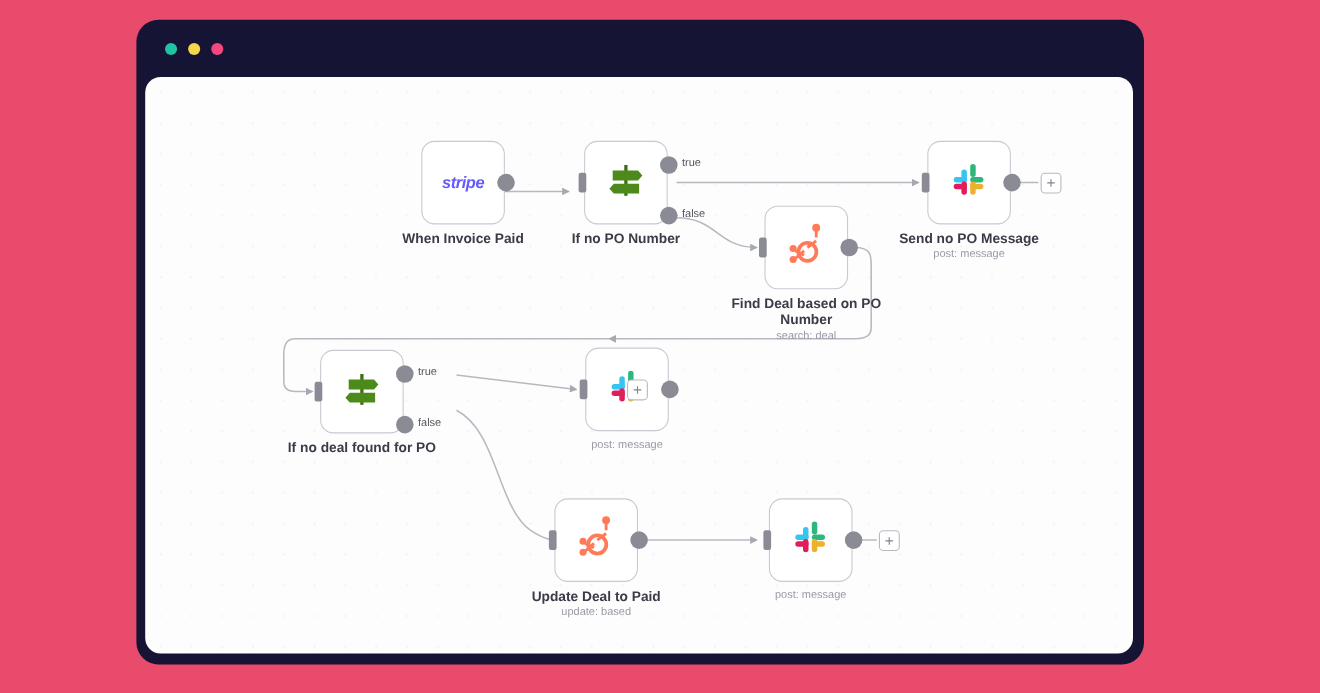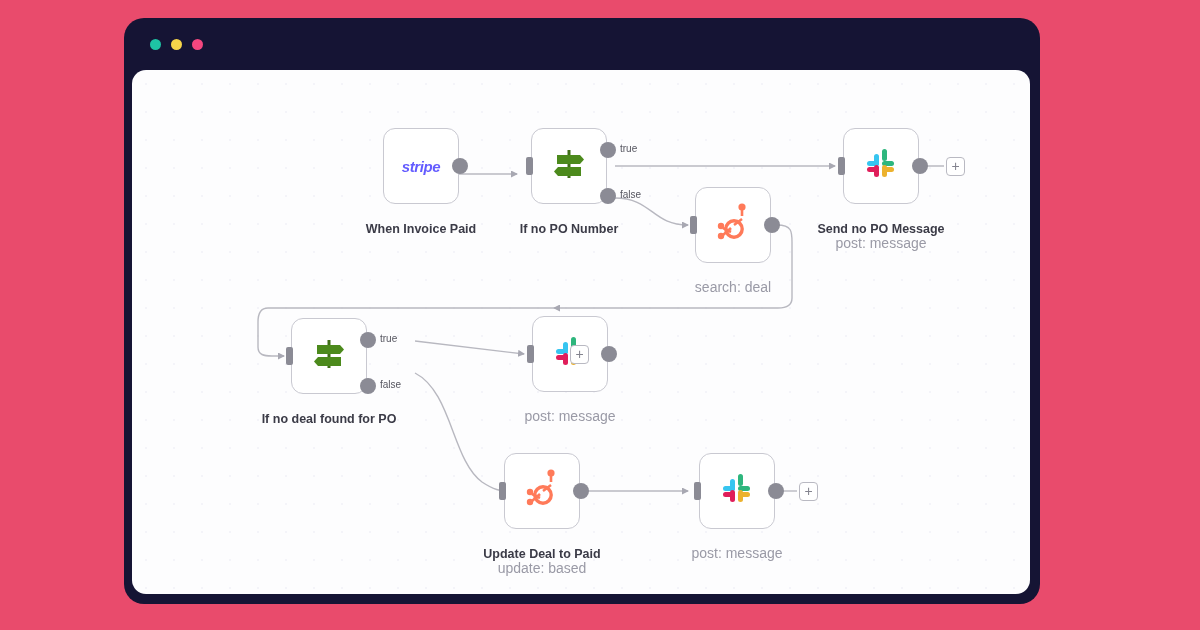--- a/index.html
+++ b/index.html
@@ -51,32 +51,32 @@
   .node { position: absolute; }
   .node-box {
     width: 76px; height: 76px;
     background: #ffffff;
     border: 1.4px solid #c9c9d1;
     border-radius: 12px;
     display: flex; align-items: center; justify-content: center;
   }
   .node-label {
     position: absolute;
-    top: 94px; left: 50%;
+    top: 82px; left: 50%;
     transform: translateX(-50%);
     width: 160px;
     text-align: center;
     font-size: 12.5px;
     font-weight: bold;
     color: #3b3b47;
     line-height: 15px;
   }
   .node-sub {
     display: block;
-    font-size: 14px;
+    font-size: 10px;
     font-weight: normal;
     color: #9a9aa6;
     line-height: 13px;
   }
 
   
   .port-in {
     position: absolute;
     left: -5px; top: 50%;
     margin-top: -9px;
@@ -239,20 +239,21 @@
           <circle cx="29" cy="5" r="3.6" fill="#ff7a59"></circle>
           <circle cx="8" cy="34" r="3.2" fill="#ff7a59"></circle>
           <circle cx="8" cy="24" r="3.2" fill="#ff7a59"></circle>
           <circle cx="21" cy="27" r="8.2" fill="none" stroke="#ff7a59" stroke-width="3.4"></circle>
         </svg>
       </span>
       <div class="port-in"></div>
       <div class="port-out"></div>
     </div>
     <div class="node-label">
+      <span>Find Deal based on PO Number</span>
       <span class="node-sub">search: deal</span>
     </div>
   </div>
 
   <div class="node" style="left:159px; top:248px;">
     <div class="node-box">
       <span>
         <svg width="40" height="36" viewBox="0 0 40 36">
           <rect x="18.5" y="4" width="3" height="28" fill="#3f6f17"></rect>
           <path d="M8,9 H31 L35,13.5 L31,18 H8 Z" fill="#4c8a1c"></path>

